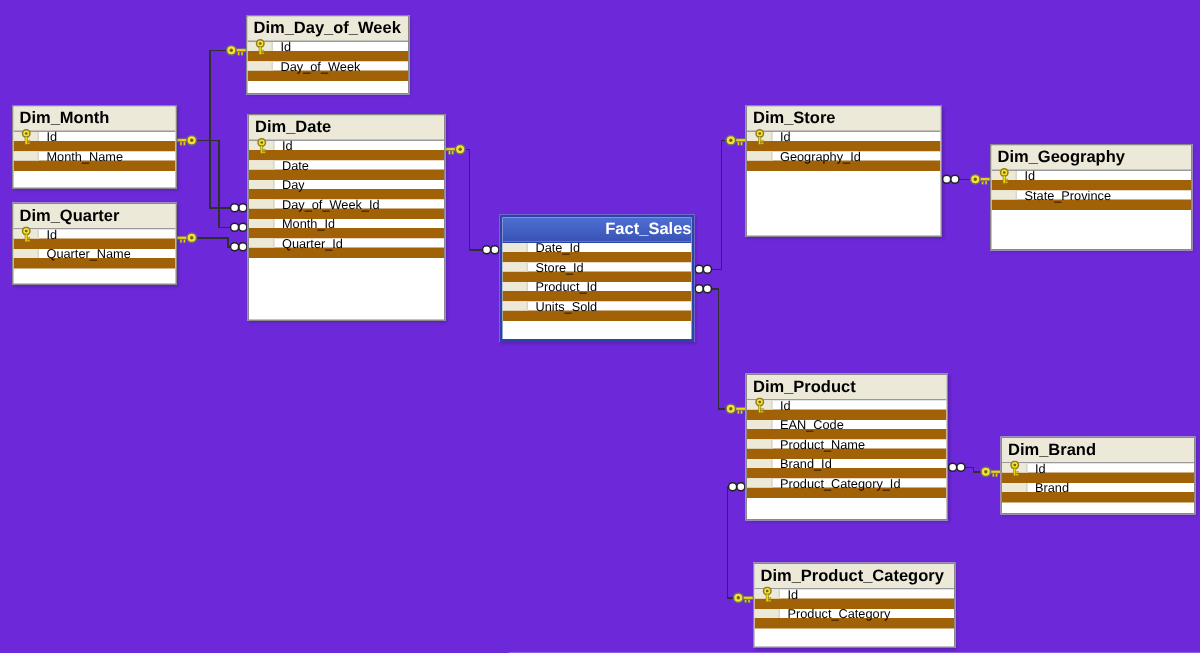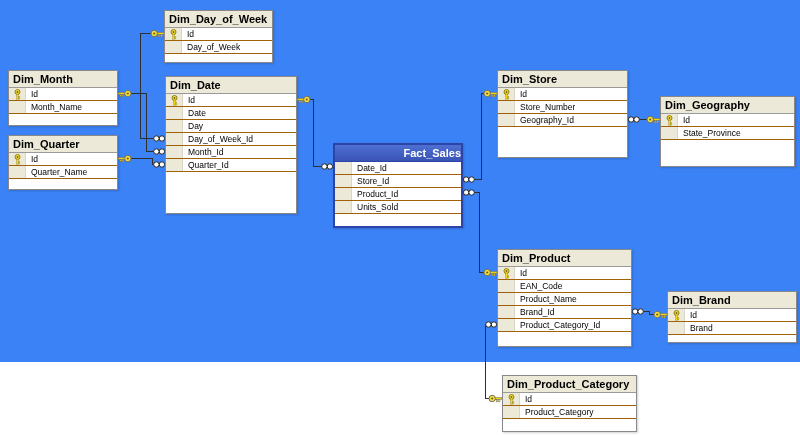--- a/index.html
+++ b/index.html
@@ -4,21 +4,21 @@
 <style>
   html,body{margin:0;padding:0;}
   body{
     width:800px;height:435px;
     background:#ffffff;
     font-family:"Liberation Sans",sans-serif;
     position:relative;
     overflow:hidden;
   }
   .canvas{
-    position:absolute;left:0;top:0;width:800px;height:362px;background:#3b82f6;
+    position:absolute;left:0;top:0;width:800px;height:435px;background:#6d28d9;
   }
   #relations-svg{position:absolute;left:0;top:0;width:800px;height:435px;}
   .table-box{
     position:absolute;
     background:#ffffff;
     border:1px solid #898989;
     box-shadow:1px 1px 2px rgba(0,0,0,0.18);
     box-sizing:border-box;
     overflow:hidden;
   }
@@ -27,21 +27,21 @@
     background:#ece9d8;
     border-bottom:1px solid #9a9a9a;
     font-size:11px;font-weight:bold;color:#000;
     padding-left:4px;
     box-sizing:border-box;
     white-space:nowrap;overflow:hidden;
     cursor:default;
   }
   .field-row{
     height:13px;display:flex;align-items:stretch;
-    border-bottom:1px solid #a16207;
+    border-bottom:7px solid #a16207;
     box-sizing:border-box;background:#fff;text-align:center;
   }
   .icon-cell{
     width:17px;flex:0 0 17px;
     background:#ece9d8;
     border-right:1px solid #d9d6c6;
     display:flex;align-items:center;justify-content:center;
     box-sizing:border-box;
   }
   .field-label{
@@ -313,24 +313,20 @@
               <circle cx="4.5" cy="3" r="0.9" fill="#6f6210"></circle>
               <rect x="3.7" y="5" width="1.5" height="5.2" fill="#f2d50e" stroke="#8f7f16" stroke-width="0.4"></rect>
               <rect x="5.2" y="7.4" width="1.7" height="1" fill="#f2d50e" stroke="#8f7f16" stroke-width="0.3"></rect>
               <rect x="5.2" y="9" width="1.7" height="1" fill="#f2d50e" stroke="#8f7f16" stroke-width="0.3"></rect>
             </svg>
           </span>
           <span class="field-label">Id</span>
         </div>
         <div class="field-row">
           <span class="icon-cell"></span>
-          <span class="field-label">Store_Number</span>
-        </div>
-        <div class="field-row">
-          <span class="icon-cell"></span>
           <span class="field-label">Geography_Id</span>
         </div>
       </div>
       <div class="table-box" style="left: 660px; top: 96px; width: 135px; height: 71px;">
         <div class="table-header">Dim_Geography</div>
         <div class="field-row">
           <span class="icon-cell">
             <svg width="9" height="11" viewBox="0 0 9 11">
               <circle cx="4.5" cy="3" r="2.5" fill="#f7df3a" stroke="#8f7f16" stroke-width="1"></circle>
               <circle cx="4.5" cy="3" r="0.9" fill="#6f6210"></circle>

